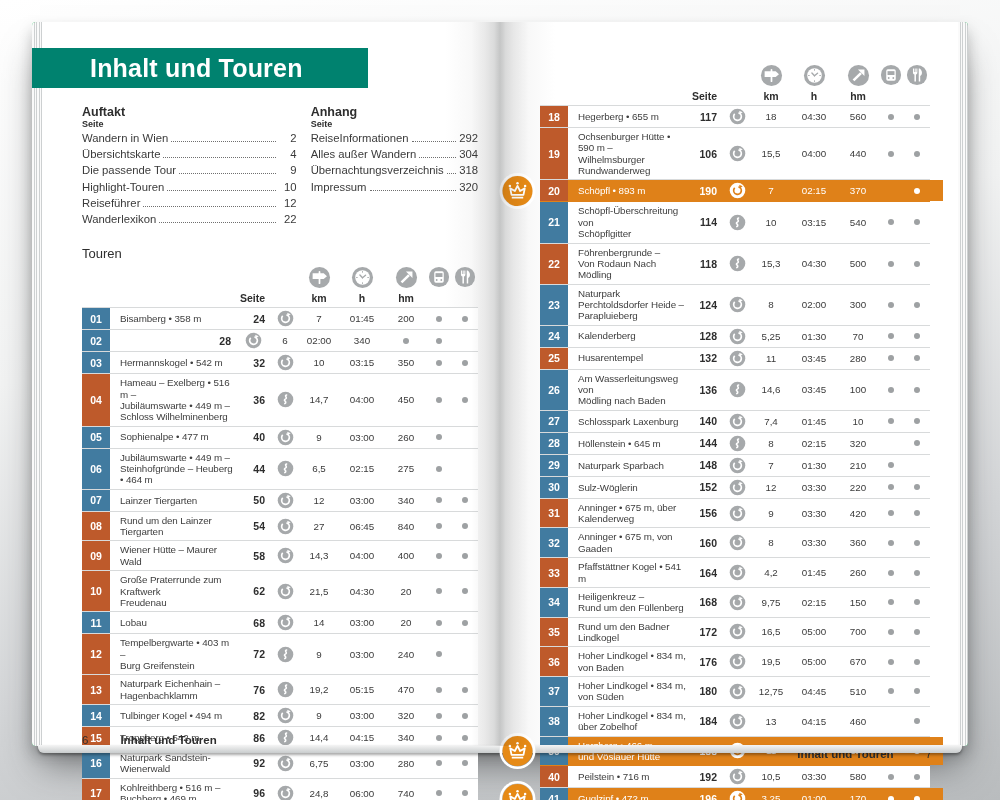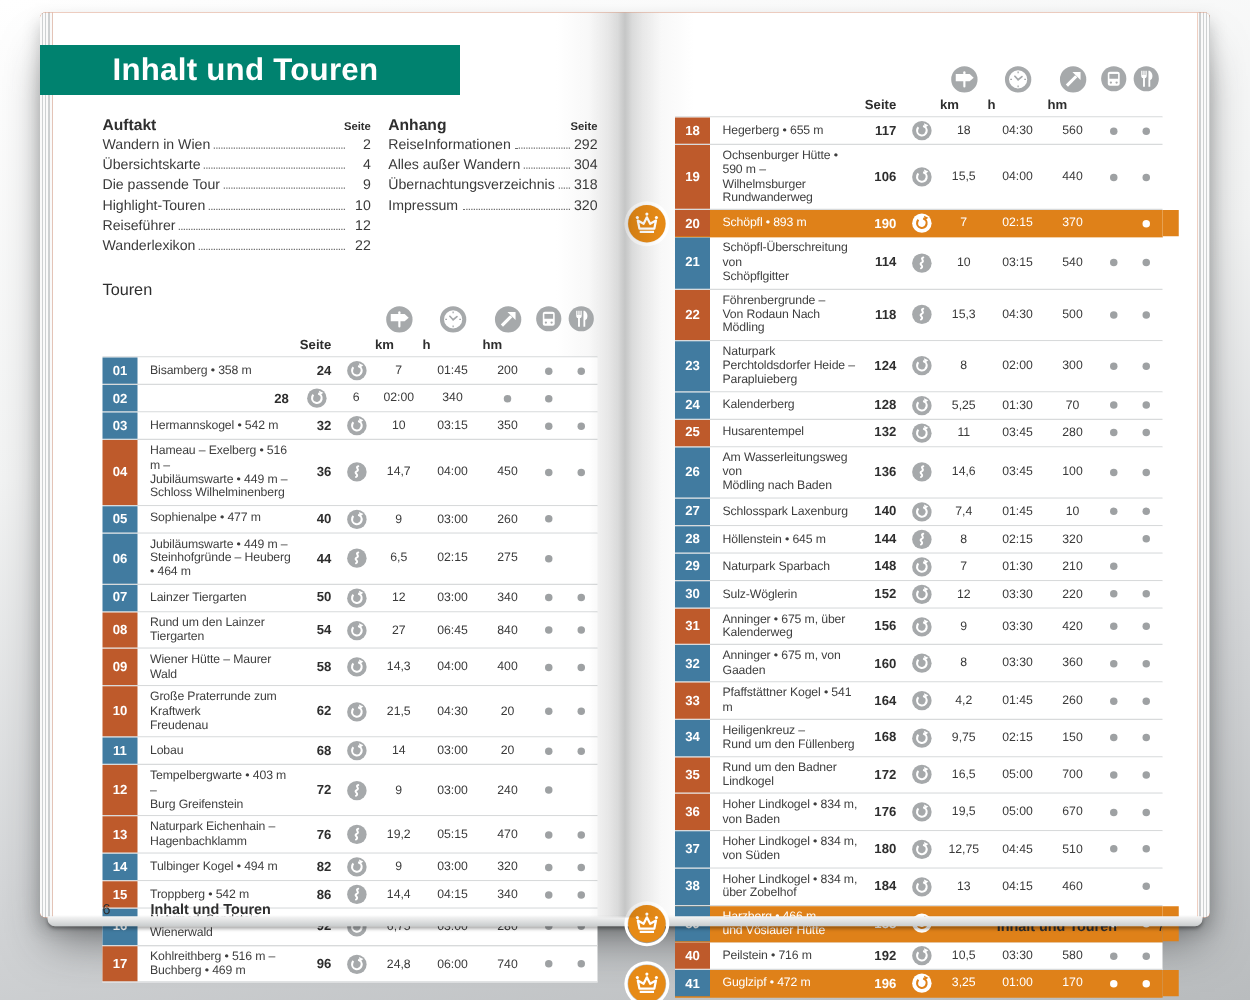--- a/index.html
+++ b/index.html
@@ -2,23 +2,23 @@
 <html style="--teal: #00826F; --blue: #417BA0; --orange: #BE5A2B; --hl: #DF8119;"><head>
 <meta charset="utf-8">
 <style>
   html,body{margin:0;padding:0;}
   body{
     width:1000px;height:800px;overflow:hidden;position:relative;
     font-family:"Liberation Sans","DejaVu Sans",sans-serif;
     background:linear-gradient(168deg,#ffffff 0%,#f2f3f3 38%,#d4d6d8 70%,#b9bcbe 100%);
   }
   .book{
-    position:absolute;left:32px;top:10px;width:936px;height:724px;
+    position:absolute;left:32px;top:22px;width:936px;height:724px;
     box-shadow:0 26px 34px -8px rgba(40,42,44,.55),0 8px 14px rgba(40,42,44,.25);
-    border-radius:4px;background:#c2410c;
+    border-radius:4px;background:#22c55e;
   }
   .stack{position:absolute;top:0;bottom:0;width:10px;
     background:repeating-linear-gradient(90deg,#fafafa 0 1.6px,#cdd0d1 1.6px 2.6px);}
   .stack.left{left:0;border-radius:4px 0 0 4px;}
   .stack.right{right:0;border-radius:0 4px 4px 0;}
   .curl{position:absolute;left:6px;right:6px;bottom:-7px;height:8px;
     background:linear-gradient(180deg,#f5f5f5,#c9cccd);border-radius:0 0 6px 6px;
     box-shadow:0 2px 3px rgba(0,0,0,.35);}
   .page{position:absolute;top:0;height:724px;width:458px;background:#fff;}
   .page.left{left:10px;background:linear-gradient(90deg,#ffffff 88%,#f4f4f4 97%,#e7e8e8 100%);}
@@ -31,37 +31,37 @@
 
   .banner{
     margin:26px 0 0 -50px;width:336px;height:40px;box-sizing:border-box;
     background:var(--teal,#00826F);color:#fff;font-weight:bold;font-size:25px;
     line-height:40px;padding-left:58px;letter-spacing:.2px;
   }
 
   .toc{display:flex;gap:14px;margin-top:17px;}
   .toc-col1{width:218px;}
   .toc-col2{width:170px;}
-  .toc-head{display:flex;align-items:baseline;justify-content:space-between;margin-bottom:1px;}
+  .toc-head{display:flex;align-items:baseline;justify-content:space-between;margin-bottom:1px;flex-direction:column;}
   .toc-title{font-weight:bold;font-size:12.5px;color:#2e2e2e;}
   .toc-seite{font-size:9px;font-weight:bold;color:#2e2e2e;}
   .toc-item{display:flex;align-items:baseline;font-size:11.3px;color:#3a3a3a;line-height:16.2px;}
   .toc-item .led{flex:1;border-bottom:1.6px dotted #6f6f6f;margin:0 3px 2.5px 3px;min-width:4px;}
   .toc-item .pg{text-align:right;min-width:18px;}
 
   .touren-label{font-weight:normal;font-size:13px;color:#2e2e2e;margin-top:19px;}
 
   .trow-grid{display:grid;grid-template-columns:28px 1fr 34px 30px 38px 48px 40px 26px 26px;align-items:center;}
   .thead{margin-top:3px;}
   .hicons{height:26px;}
   .hic{display:flex;justify-content:center;align-items:center;}
   .hic svg{width:23px;height:23px;display:block;}
   .hic.sm svg{width:22px;height:22px;}
   .hlabels{height:15px;margin-bottom:2px;}
-  .hlab{font-weight:bold;font-size:10.5px;color:#2e2e2e;}
+  .hlab{font-weight:bold;font-size:10.5px;color:#2e2e2e;text-align:center;}
   .hlab.seite{text-align:right;padding-right:5px;}
 
   .tbody{position:relative;border-top:1px solid #d8dadb;}
   .trow{position:relative;border-bottom:1px solid #d8dadb;min-height:21px;background:#fff;}
   .trow.hl{background:var(--hl,#DF8119);border-color:var(--hl,#DF8119);}
   .trow.hl::after{content:"";position:absolute;left:100%;top:0;bottom:0;width:13px;background:inherit;}
   .badge{align-self:stretch;display:flex;align-items:center;justify-content:center;
     color:#fff;font-weight:bold;font-size:10.5px;}
   .badge.b{background:var(--blue,#417BA0);text-align:right;}
   .badge.o{background:var(--orange,#BE5A2B);}

